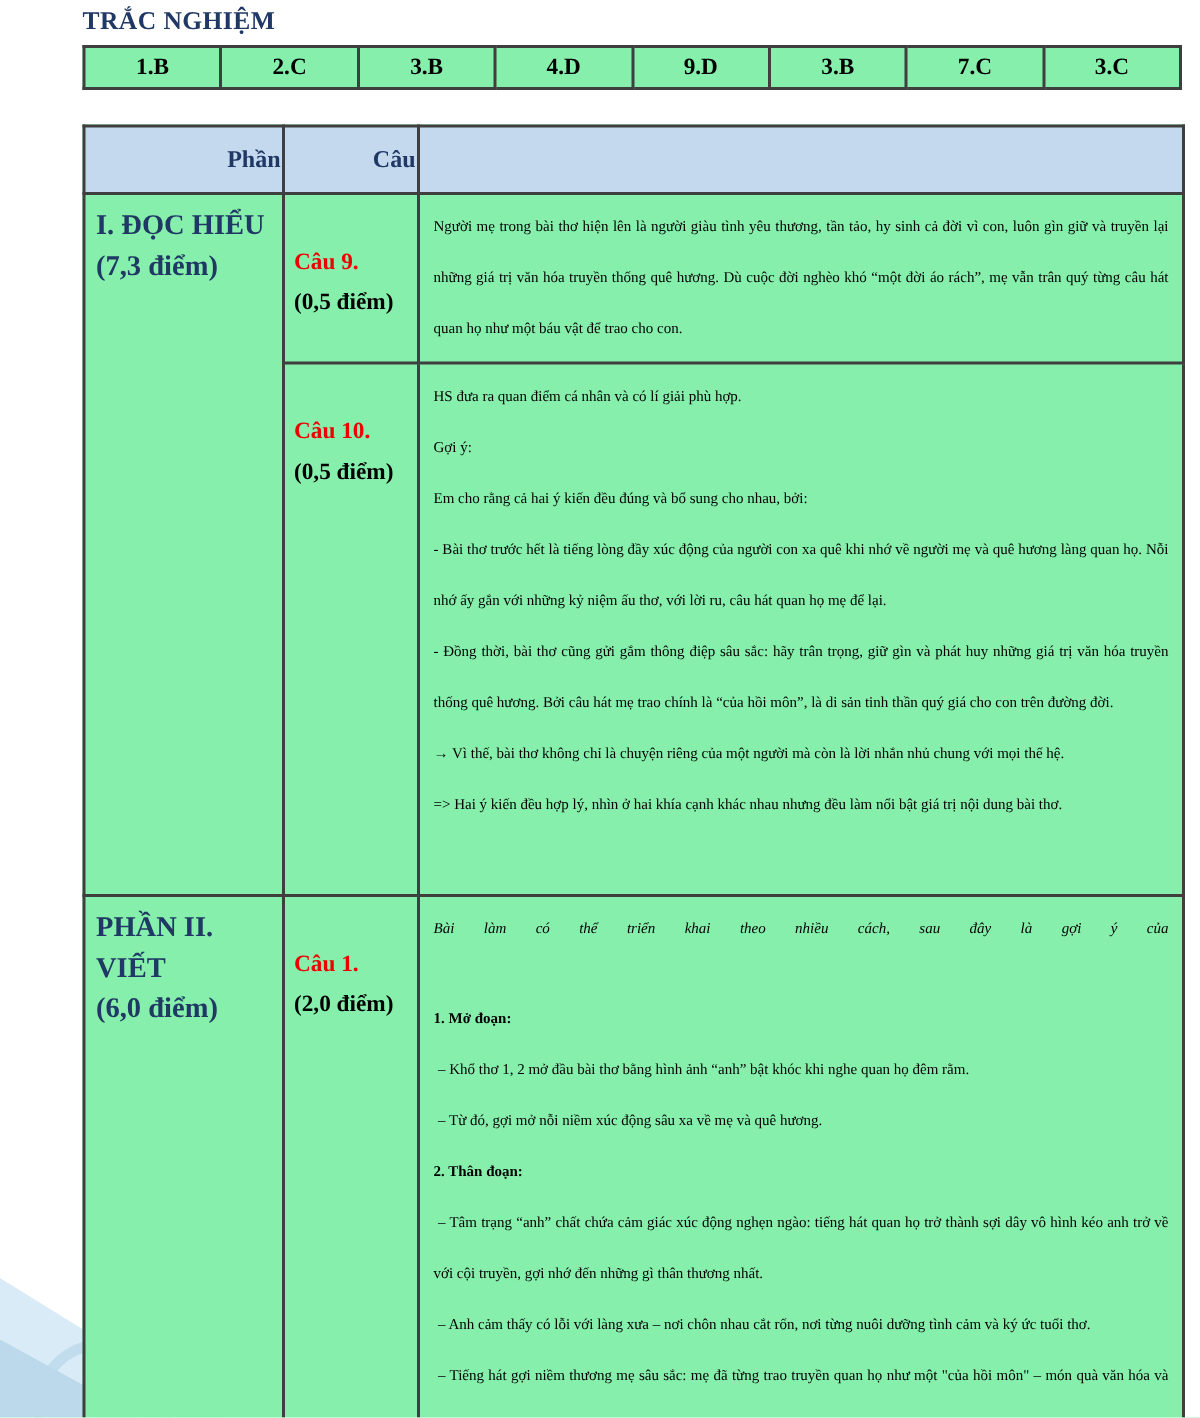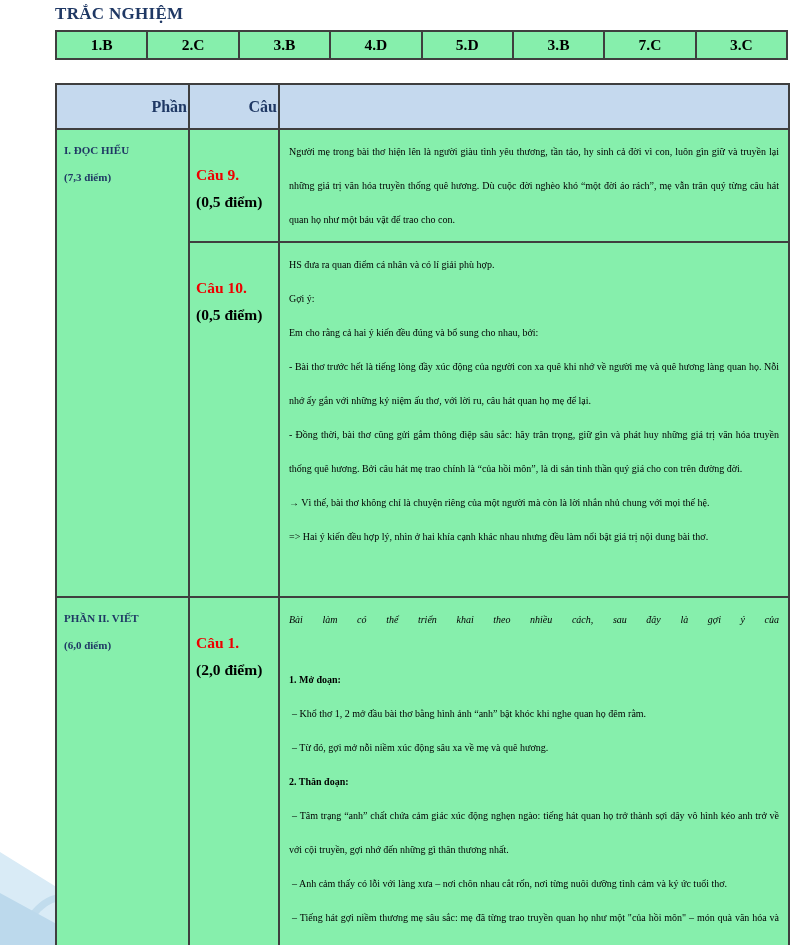--- a/index.html
+++ b/index.html
@@ -75,21 +75,21 @@
     vertical-align:middle;
   }
   .col-phan{width:133px;}
   .col-cau{width:90px;}
   .col-content{width:510px;}
   .cell-phan{
     vertical-align:top;
     padding:7px 5px 4px 7px;
     font-weight:bold;
     color:#1f3864;
-    font-size:11px;
+    font-size:19px;
     line-height:27px;
   }
   .cell-cau{
     vertical-align:top;
     padding:7px 4px 4px 6px;
     font-weight:bold;
     font-size:15.5px;
     line-height:27px;
   }
   .cau-label{color:#ee0000;margin-top:24px;}
@@ -128,21 +128,21 @@
 
     <p class="doc-title">TRẮC NGHIỆM</p>
 
     <table class="key-table">
       <tbody>
           <tr>
         <td>1.B</td>
         <td>2.C</td>
         <td>3.B</td>
         <td>4.D</td>
-        <td>5.D</td>
+        <td>9.D</td>
         <td>3.B</td>
         <td>7.C</td>
         <td>3.C</td>
       </tr>
     </tbody>
       </table>
 
     <table class="grading-table">
       <colgroup>
         <col class="col-phan">

